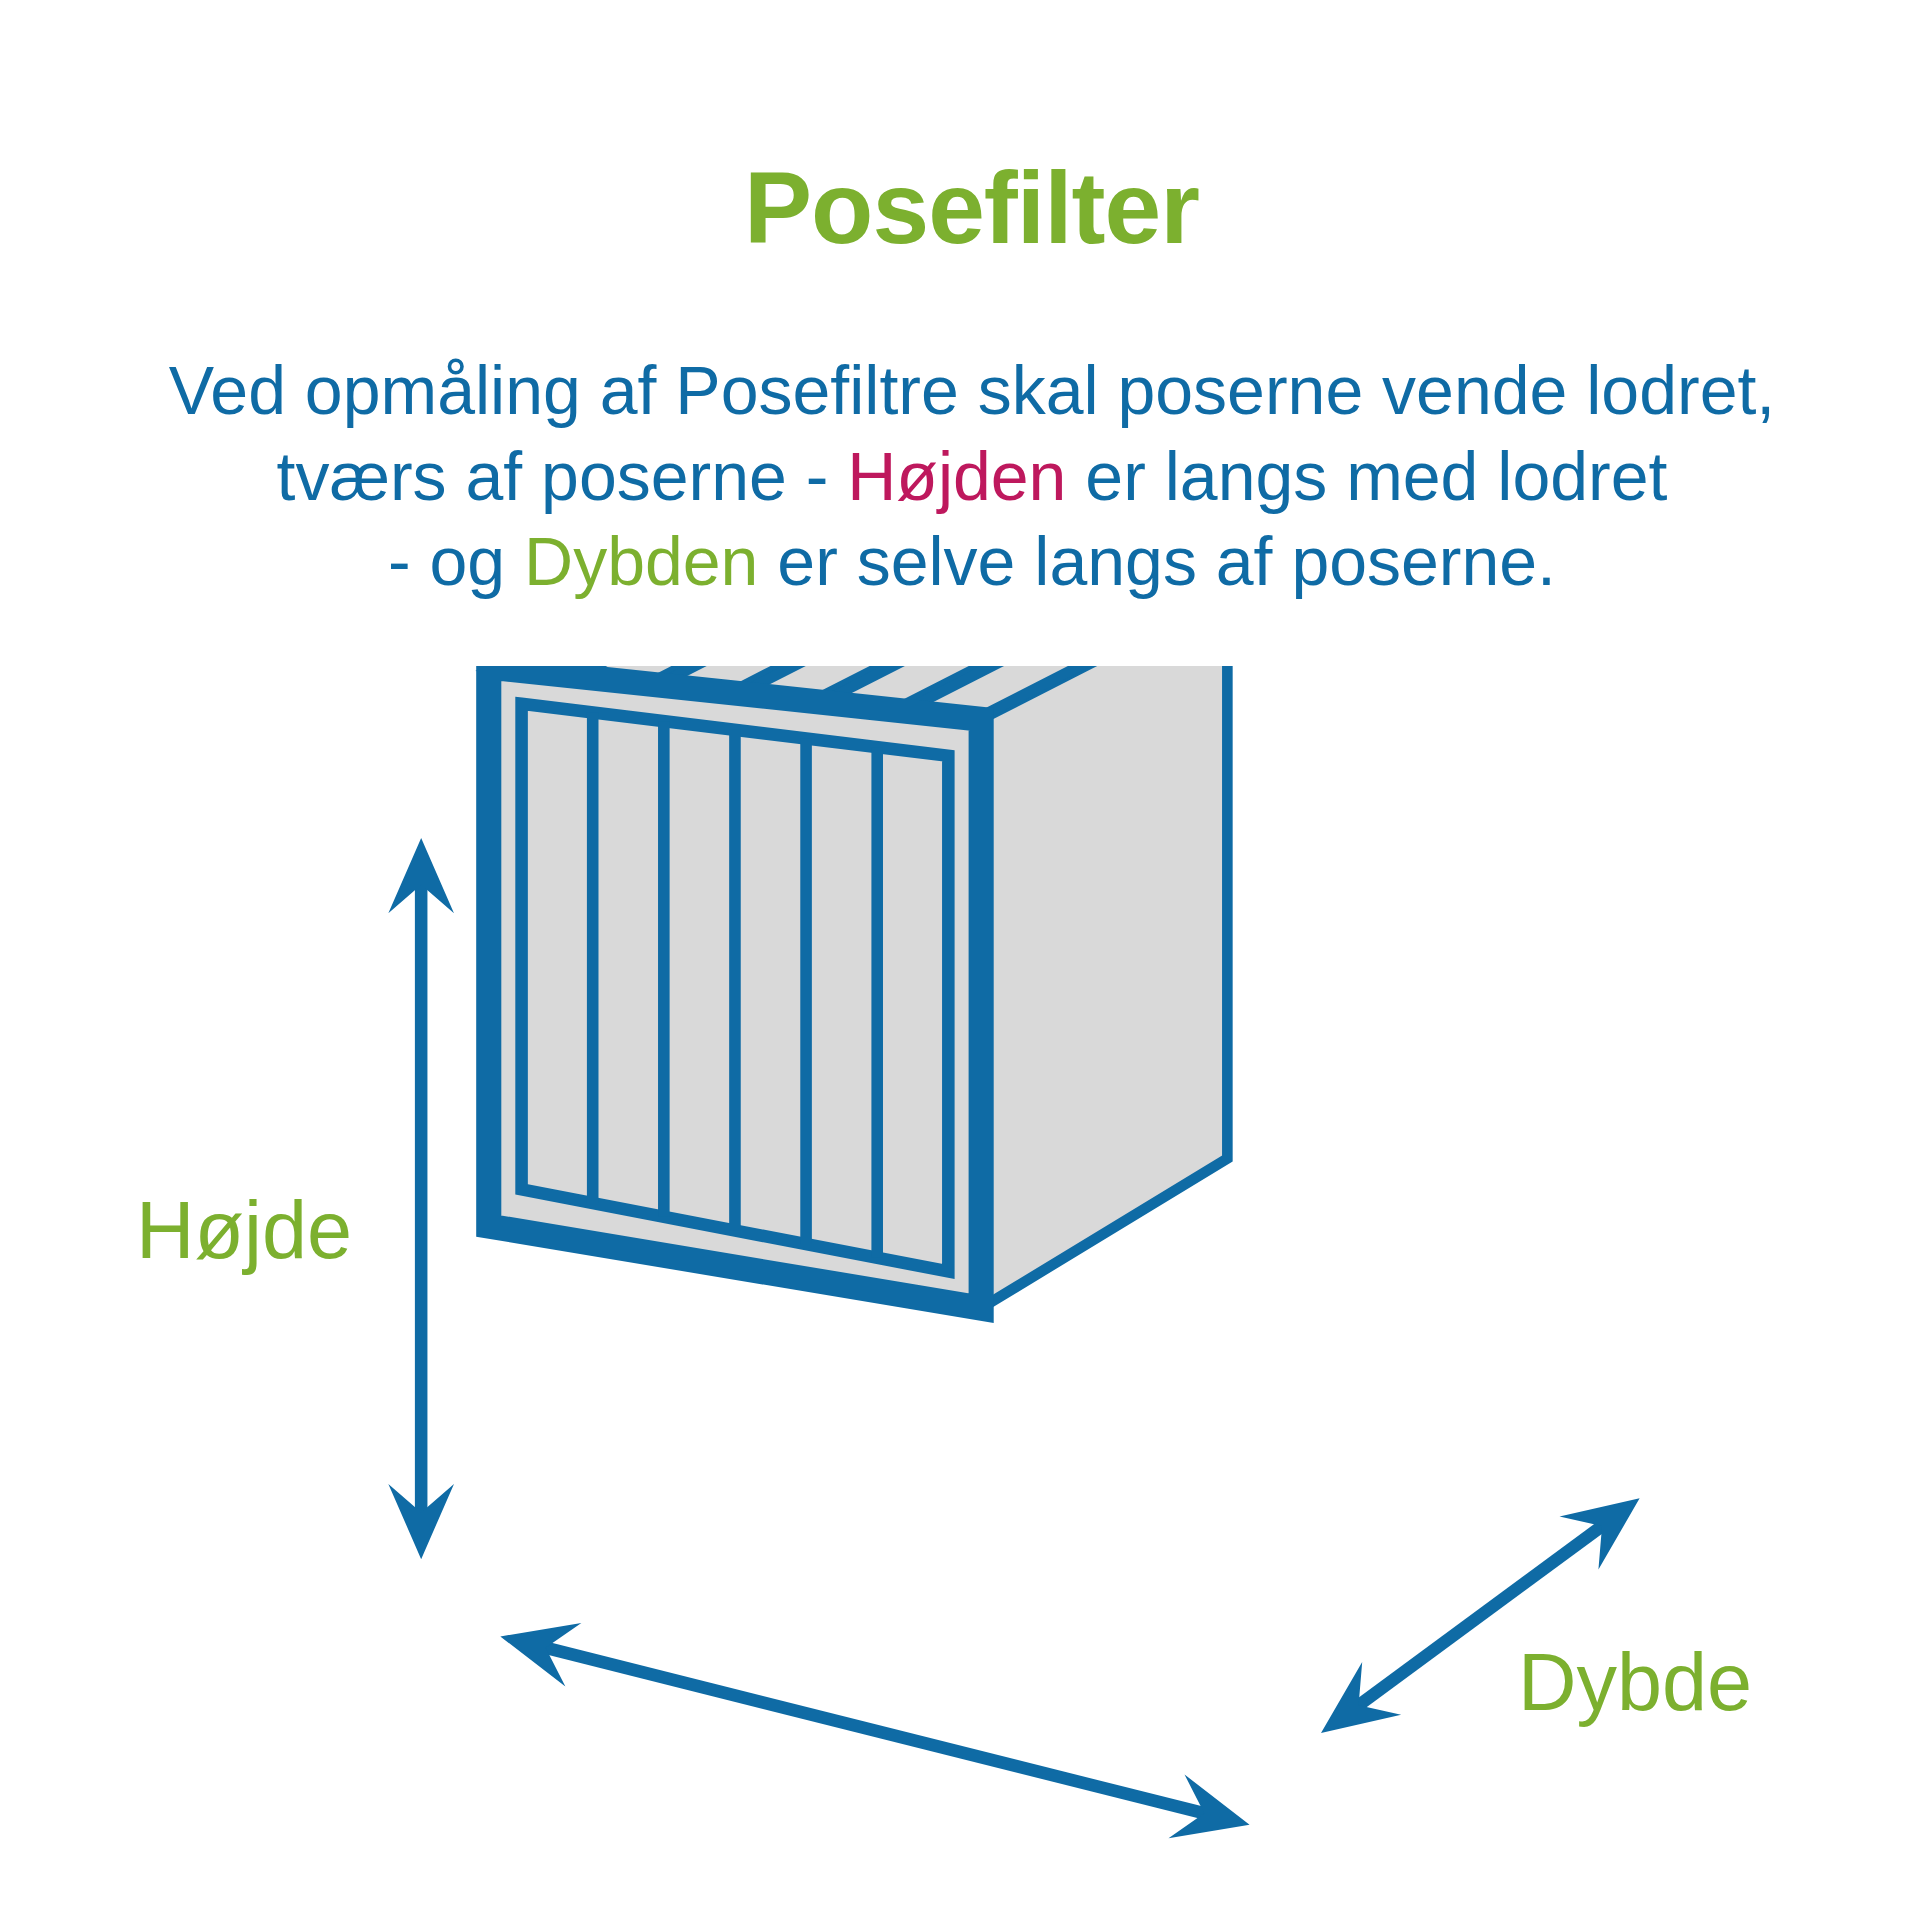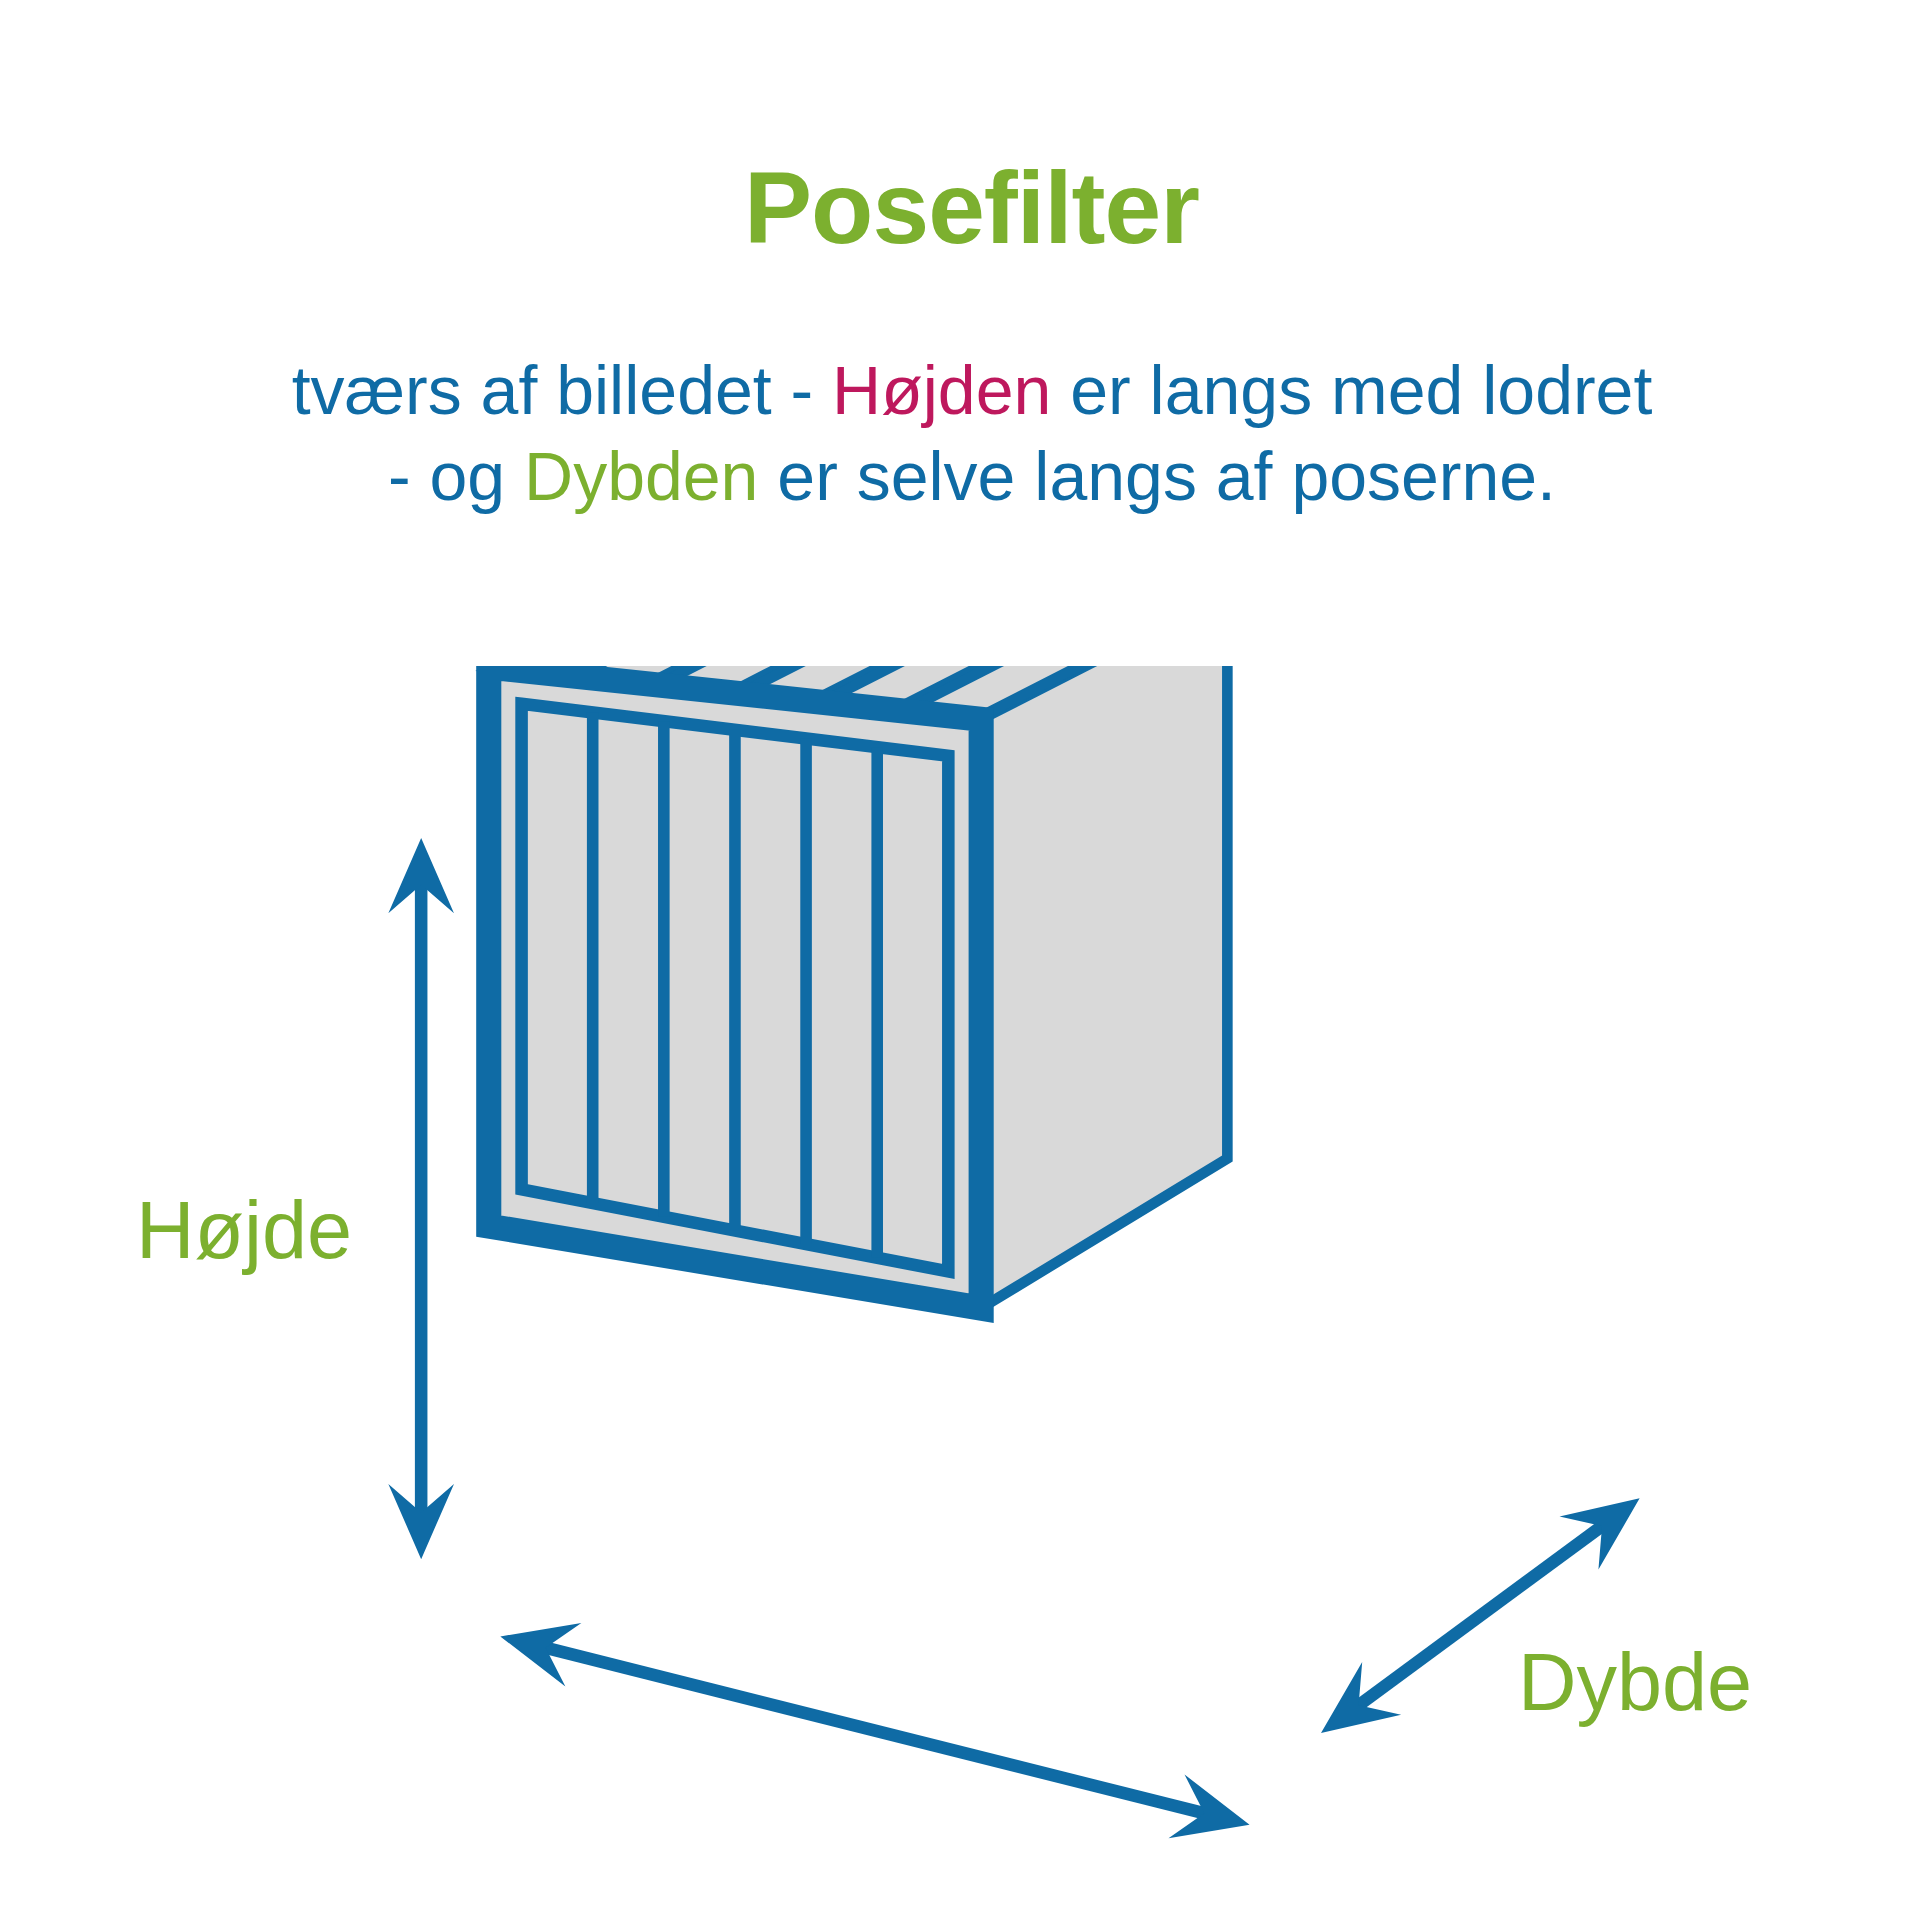--- a/index.html
+++ b/index.html
@@ -53,21 +53,24 @@
 <body>
 
 <div class="page">
 
   <h1 class="title" style="color: rgb(124, 176, 47);">
     <span>Posefilter</span>
   </h1>
 
   <p class="intro">
     <span class="ln" style="color: rgb(15, 107, 165);">
-      <span>tværs af billedet - </span><span class="accent" style="color: #be185d;">Højden</span><span> er langs med lodret</span>
+      <span>Ved opmåling af Posefiltre skal poserne vende lodret,</span>
+    </span>
+    <span class="ln" style="color: rgb(15, 107, 165);">
+      <span>tværs af poserne - </span><span class="accent" style="color: #be185d;">Højden</span><span> er langs med lodret</span>
     </span>
     <span class="ln" style="color: rgb(15, 107, 165);">
       <span>- og </span><span class="accent" style="color: rgb(124, 176, 47);">Dybden</span><span> er selve langs af poserne.</span>
     </span>
   </p>
 
   <div class="diagram">
     <svg width="1931" height="1265" viewBox="0 0 2000 1310" xmlns="http://www.w3.org/2000/svg">
       <g id="gfx">
           <polygon points="1010,55 1265,-75 1265,510 1010,665" fill="#d9d9d9" stroke="#0f6ba5" stroke-width="11" stroke-linejoin="miter"></polygon>

